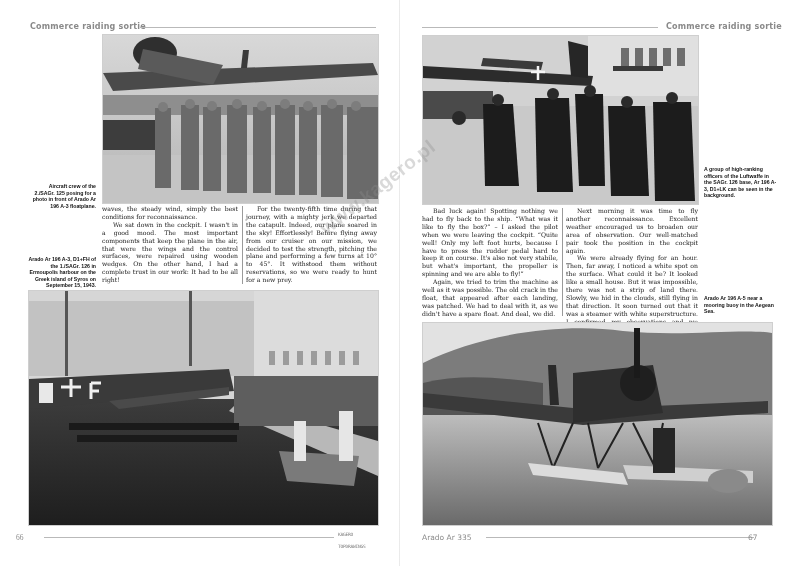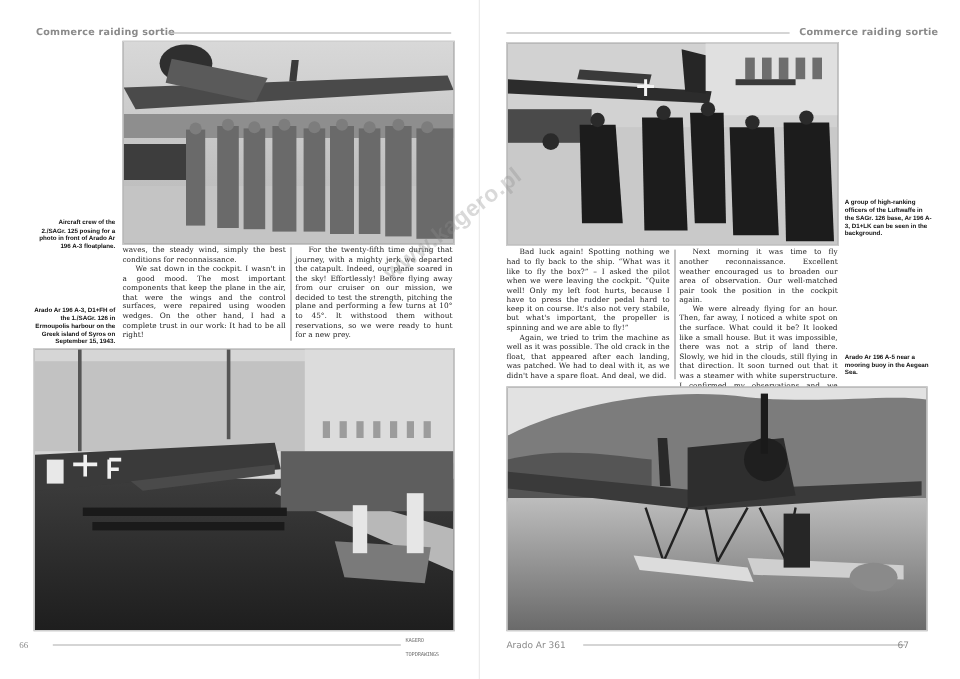--- a/index.html
+++ b/index.html
@@ -213,18 +213,18 @@
       <g stroke="#222" stroke-width="2">
         <path d="M115 100 L130 145 M150 100 L130 145 M165 100 L175 145 M200 100 L175 145 M210 100 L235 150 M240 100 L230 150"></path>
       </g>
       <path d="M105 140 L200 150 L205 162 L110 152 Z" fill="#dcdcdc"></path>
       <path d="M200 142 L330 148 L330 160 L205 156 Z" fill="#cfcfcf"></path>
       <ellipse cx="305" cy="158" rx="20" ry="12" fill="#8a8a8a"></ellipse>
       <rect x="230" y="105" width="22" height="45" fill="#262626"></rect>
     </svg>
   </div>
 
-  <div class="folio" style="left:22px;">Arado Ar 361</div>
+  <div class="folio" style="left:22px;">Arado Ar 335</div>
   <div class="rule" style="left:86px; top:537px; width:268px;"></div>
   <div class="folio" style="left:348px;">67</div>
 </div>
 
 <div class="watermark">www.kagero.pl</div>
 
 </body></html>

